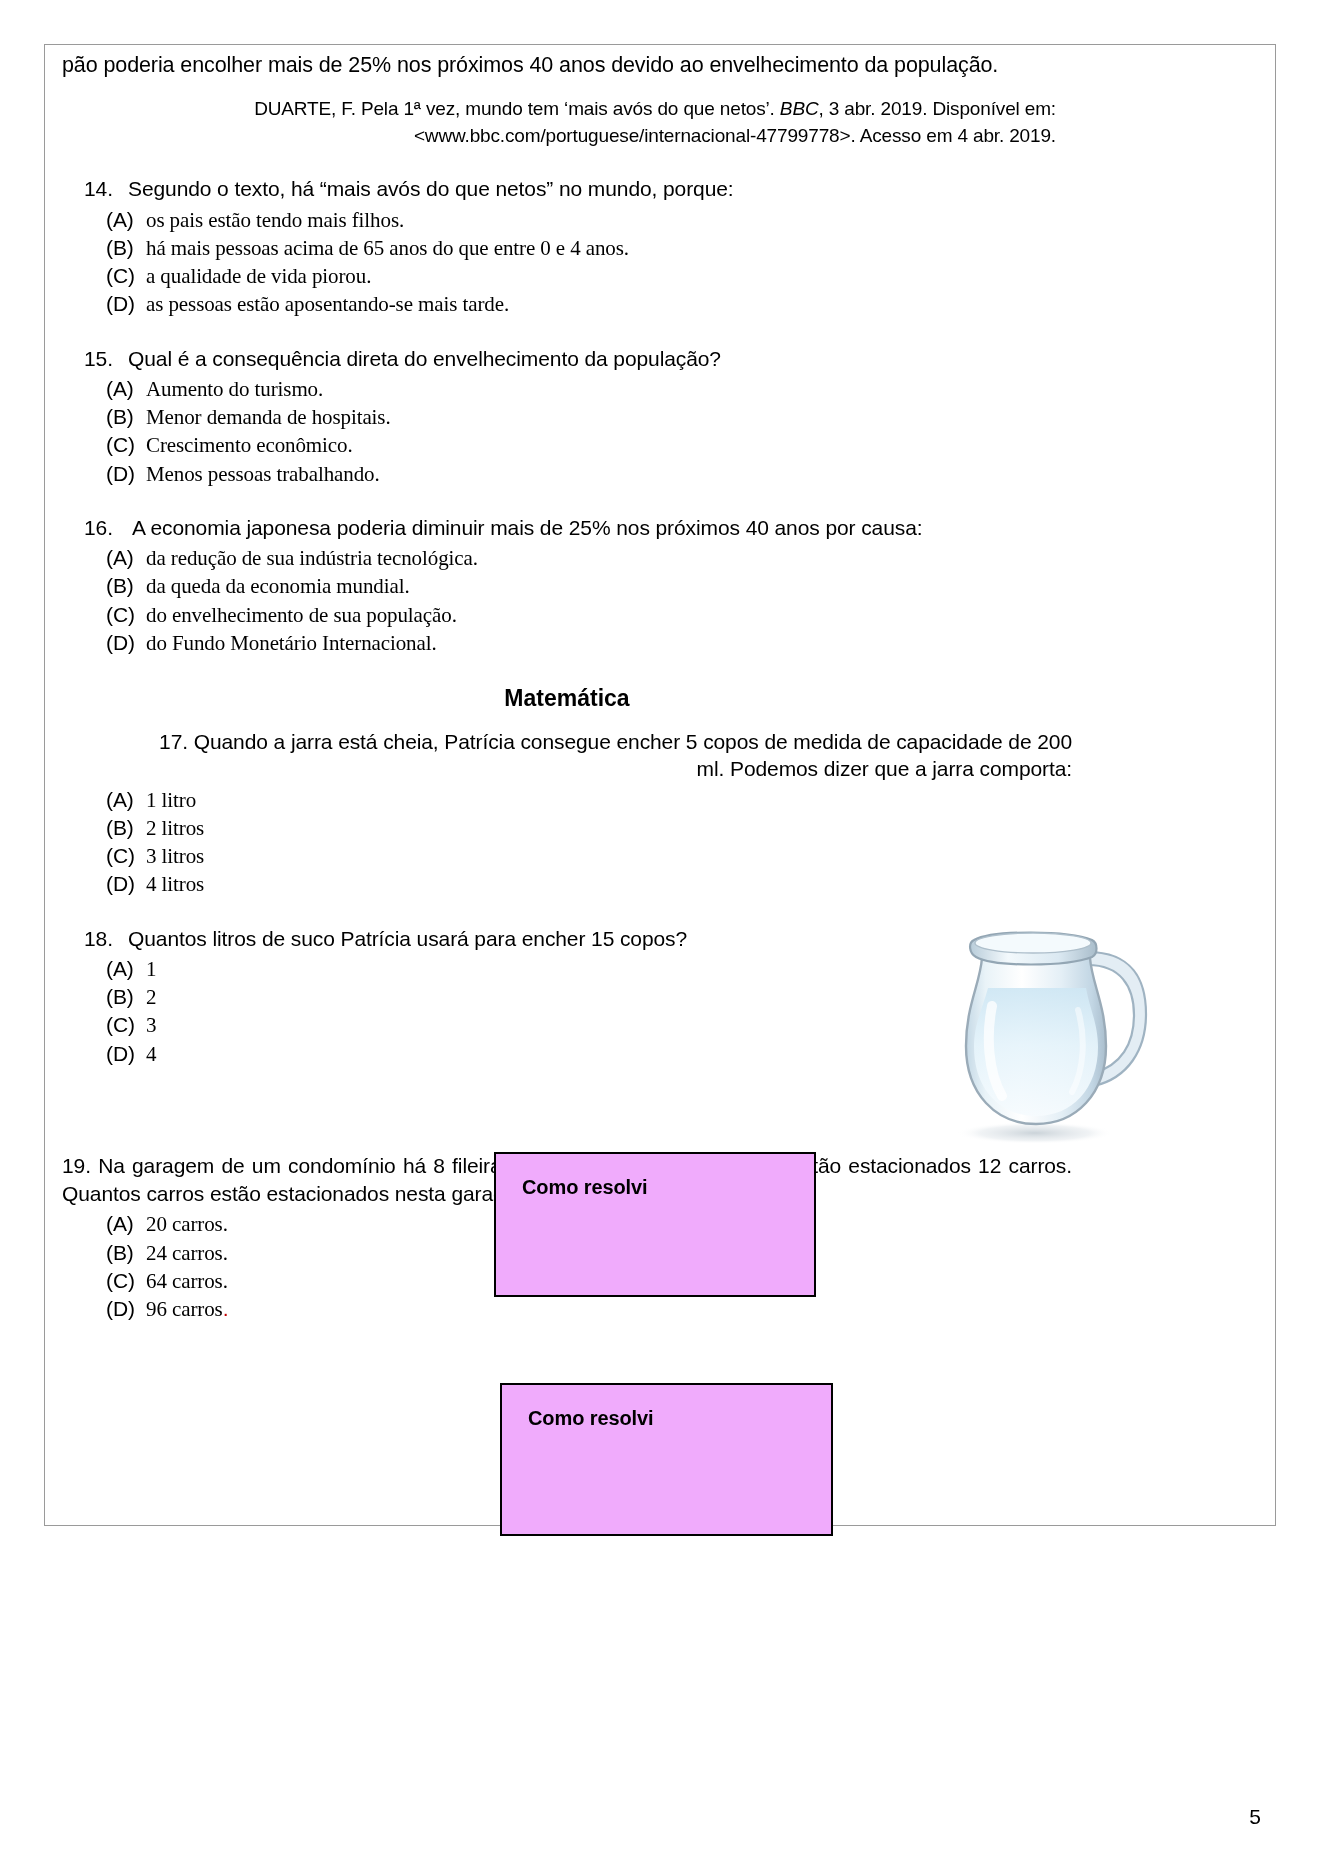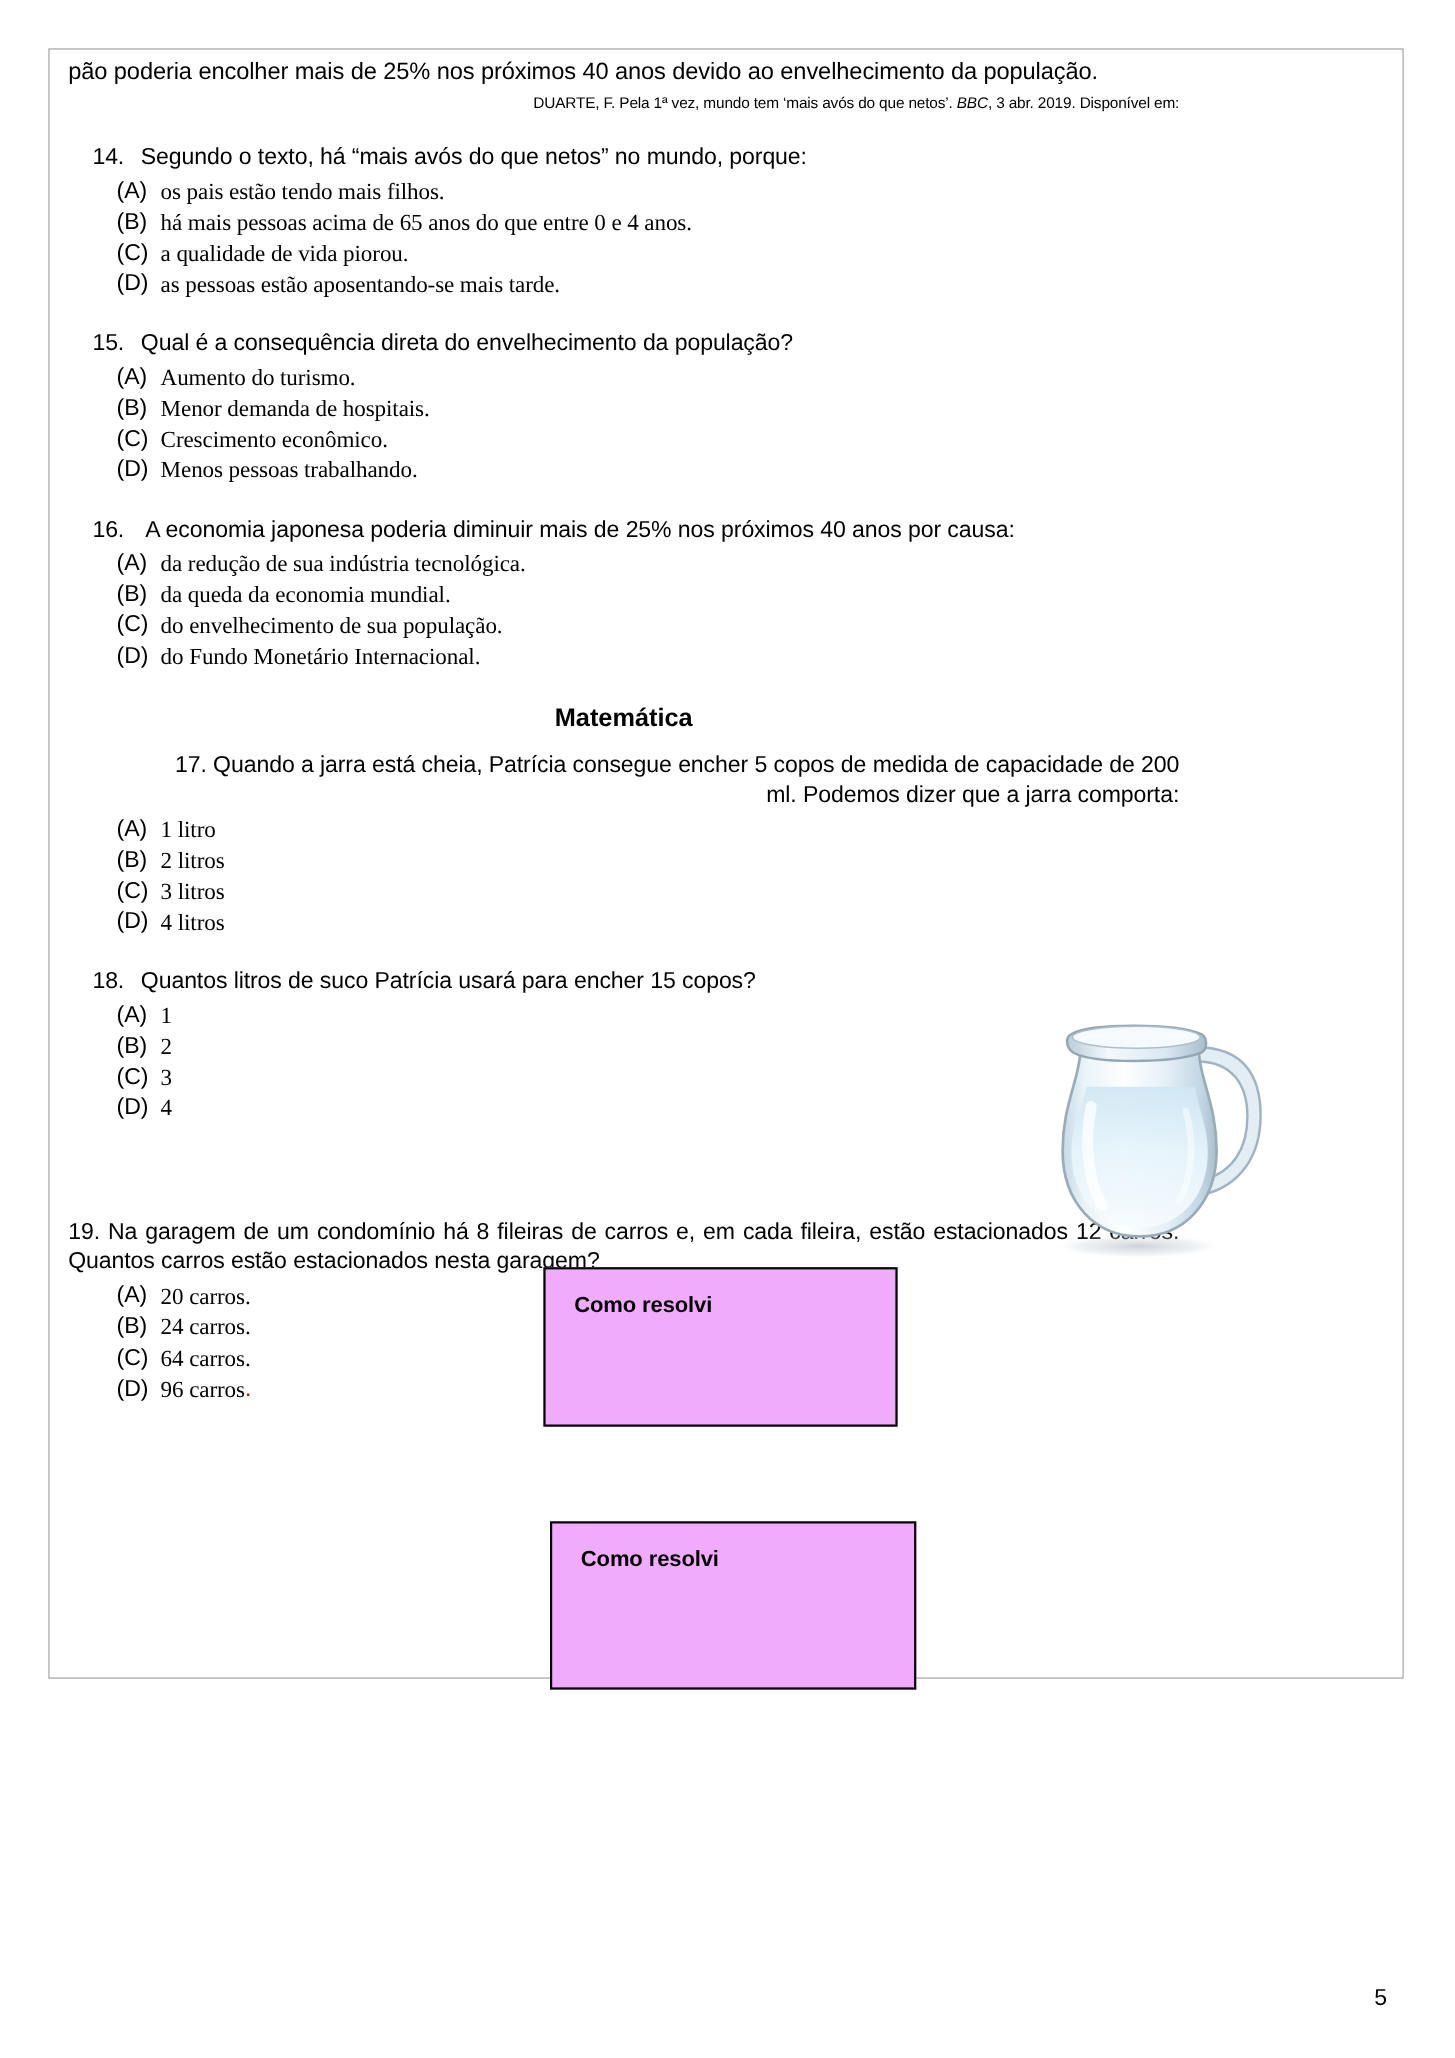--- a/index.html
+++ b/index.html
@@ -36,24 +36,24 @@
 
   
   .lead-text {
     font-size: 21.5px;
     line-height: 1.30;
     letter-spacing: -0.1px;
     margin: 0 0 4px 0;
     text-align: justify;
   }
   .citation {
-    font-size: 14px;
+    font-size: 19px;
     line-height: 1.38;
     text-align: right;
-    margin: 0;
+    margin: 16px;
     letter-spacing: -0.15px;
   }
   .citation .ital { font-style: italic; }
   .cit-line2 { margin-top: 1px; }
 
   
   .question-block { margin-top: 26px; }
   .q-stem {
     font-size: 21px;
     line-height: 1.30;
@@ -168,20 +168,21 @@
 <div id="page">
 
   <div class="page-frame"></div>
 
   <div class="content">
 
     <p class="lead-text">pão poderia encolher mais de 25% nos próximos 40 anos devido ao envelhecimento da população.</p>
 
     <div class="citation">
       <div><span>DUARTE, F. Pela 1ª vez, mundo tem ‘mais avós do que netos’. </span><span class="ital">BBC</span><span>, 3 abr. 2019. Disponível em:</span></div>
+      <div class="cit-line2">&lt;www.bbc.com/portuguese/internacional-47799778&gt;. Acesso em 4 abr. 2019.</div>
     </div>
 
     <div class="question-block">
       <div class="q-stem">
         <span class="q-num">14.</span>
         <span class="q-text"><span>Segundo o texto, há “</span><b>mais avós do que netos”</b><span> no mundo, porque:</span></span>
       </div>
       <ul class="options">
         <li class="opt">
           <span class="opt-key">(A)</span>

